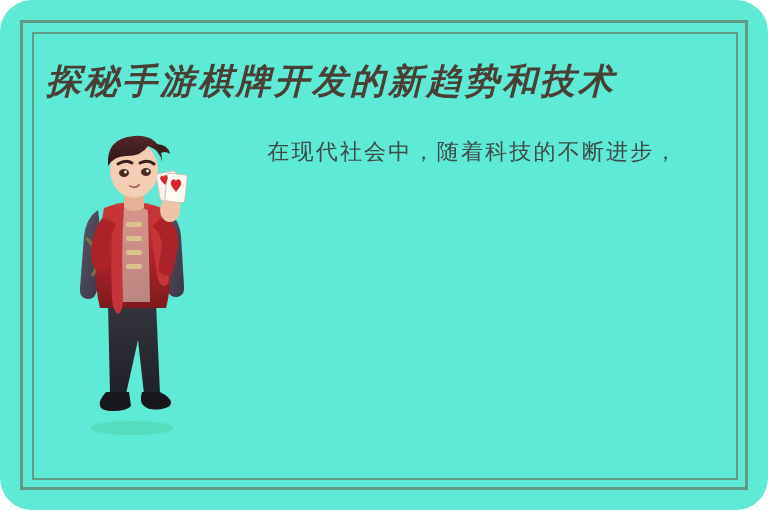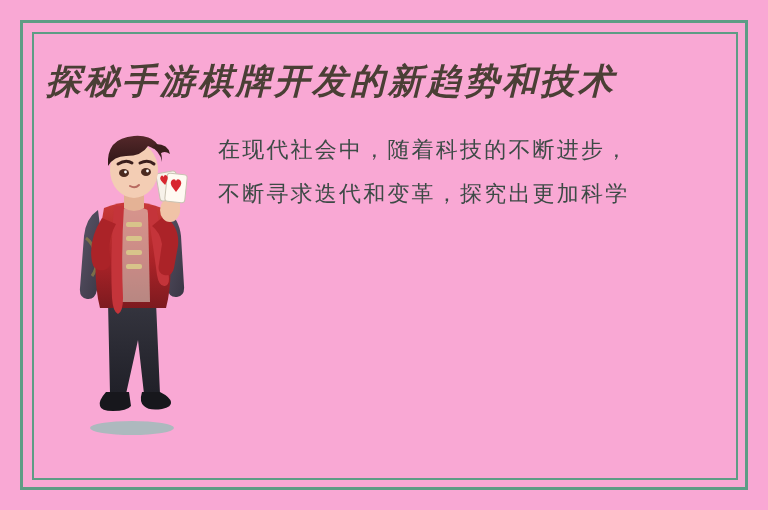--- a/index.html
+++ b/index.html
@@ -10,22 +10,23 @@
     width: 768px;
     height: 510px;
     overflow: hidden;
     font-family: "Liberation Sans", sans-serif;
   }
 
   .poster {
     position: relative;
     width: 768px;
     height: 510px;
-    background: #f9a8d4;
+    background: #5eead4;
     overflow: hidden;
+    border-radius: 32px;
   }
 
   
   .frame-outer {
     position: absolute;
     left: 20px;
     top: 20px;
     width: 728px;
     height: 470px;
     border: 3px solid #5e9c85;
@@ -68,25 +69,26 @@
     height: 310px;
   }
   .illustration svg { display: block; }
 
   
   .body-copy {
     position: absolute;
     left: 218px;
     top: 130px;
     width: 510px;
-    font-family: Liberation Mono, monospace;
+    font-family: Liberation Serif, serif;
     font-size: 22px;
     line-height: 44px;
     letter-spacing: 2.2px;
     color: #3d4a46;
+    text-align: center;
   }
   .body-copy .line {
     white-space: nowrap;
     height: 44px;
   }
 </style>
 </head>
 <body>
 
 <div class="poster">
@@ -174,16 +176,15 @@
       <ellipse cx="86" cy="46" rx="5" ry="4" fill="#4a2a20"></ellipse>
       <circle cx="65.5" cy="46" r="1.4" fill="#ffffff"></circle>
       <circle cx="87.5" cy="45" r="1.4" fill="#ffffff"></circle>
 
       <path d="M70 60 q5 3 9 -1" stroke="#b86a60" stroke-width="2" fill="none" stroke-linecap="round"></path>
     </svg>
   </div>
 
   <div class="body-copy">
     <div class="line">在现代社会中，随着科技的不断进步，</div>
-    <div class="line">不断寻求迭代和变革，探究出更加科学</div>
   </div>
 
 </div>
 
 </body></html>

